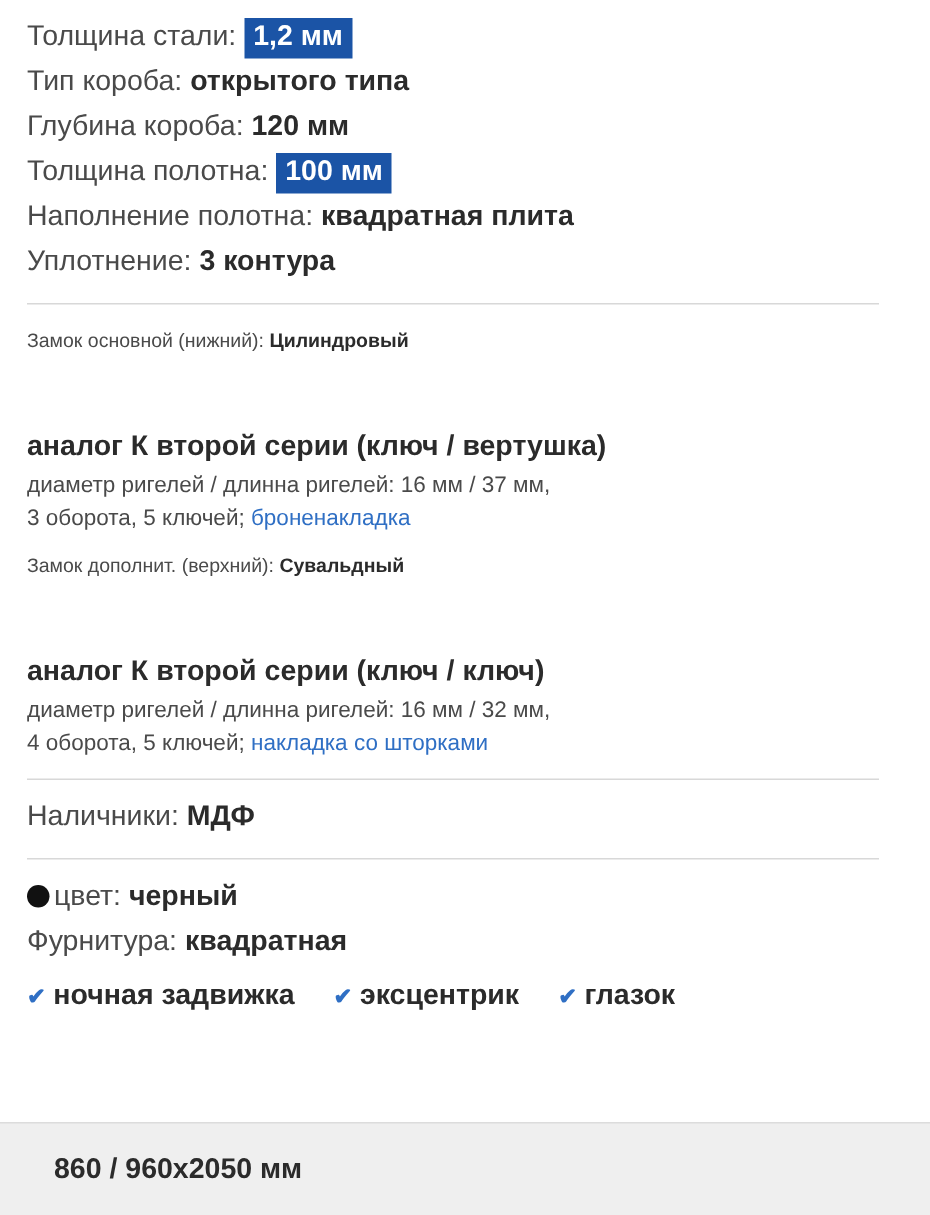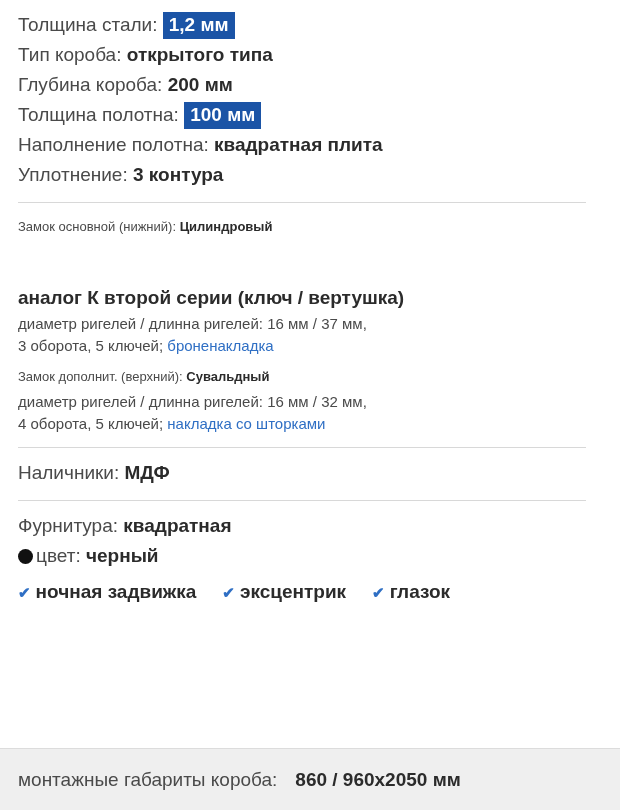--- a/index.html
+++ b/index.html
@@ -142,21 +142,21 @@
       <span class="hl">1,2 мм</span>
     </div>
 
     <div class="row">
       <span class="label">Тип короба:</span>
       <span class="value">открытого типа</span>
     </div>
 
     <div class="row">
       <span class="label">Глубина короба:</span>
-      <span class="value">200 мм</span>
+      <span class="value">120 мм</span>
     </div>
 
     <div class="row">
       <span class="label">Толщина полотна:</span>
       <span class="hl">100 мм</span>
     </div>
 
     <div class="row">
       <span class="label">Наполнение полотна:</span>
       <span class="value">квадратная плита</span>
@@ -182,61 +182,61 @@
       </div>
     </div>
 
     <div class="spacer-sm"></div>
 
     <div>
       <div class="lock-title">
         <span>Замок дополнит. (верхний):</span>
         <span class="value">Сувальдный</span>
       </div>
+      <div class="lock-sub">аналог К второй серии (ключ / ключ)</div>
       <div class="lock-detail">диаметр ригелей / длинна ригелей: 16 мм / 32 мм,</div>
       <div class="lock-detail">
         <span>4 оборота, 5 ключей;</span>
         <span class="link">накладка со шторками</span>
       </div>
     </div>
 
     <div class="divider"></div>
 
     <div class="row">
       <span class="label">Наличники:</span>
       <span class="value">МДФ</span>
     </div>
 
 
     <div class="divider"></div>
 
     <div class="row">
+      <span class="bullet-color"></span><span class="label">цвет:</span>
+      <span class="value">черный</span>
+    </div>
+
+    <div class="row">
       <span class="label">Фурнитура:</span>
       <span class="value">квадратная</span>
-    </div>
-
-    <div class="row">
-      <span class="bullet-color"></span><span class="label">цвет:</span>
-      <span class="value">черный</span>
     </div>
 
     <div class="checks">
       <div class="check-item">
         <span class="check-mark">✔</span>
         <span>ночная задвижка</span>
       </div>
       <div class="check-item">
         <span class="check-mark">✔</span>
         <span>эксцентрик</span>
       </div>
       <div class="check-item">
         <span class="check-mark">✔</span>
         <span>глазок</span>
       </div>
     </div>
 
   </div>
 
   <div class="footer">
-    <span class="label">монтажные габариты короба:</span>
     <span class="value">860 / 960x2050 мм</span>
   </div>
 </div>
 
 </body></html>

